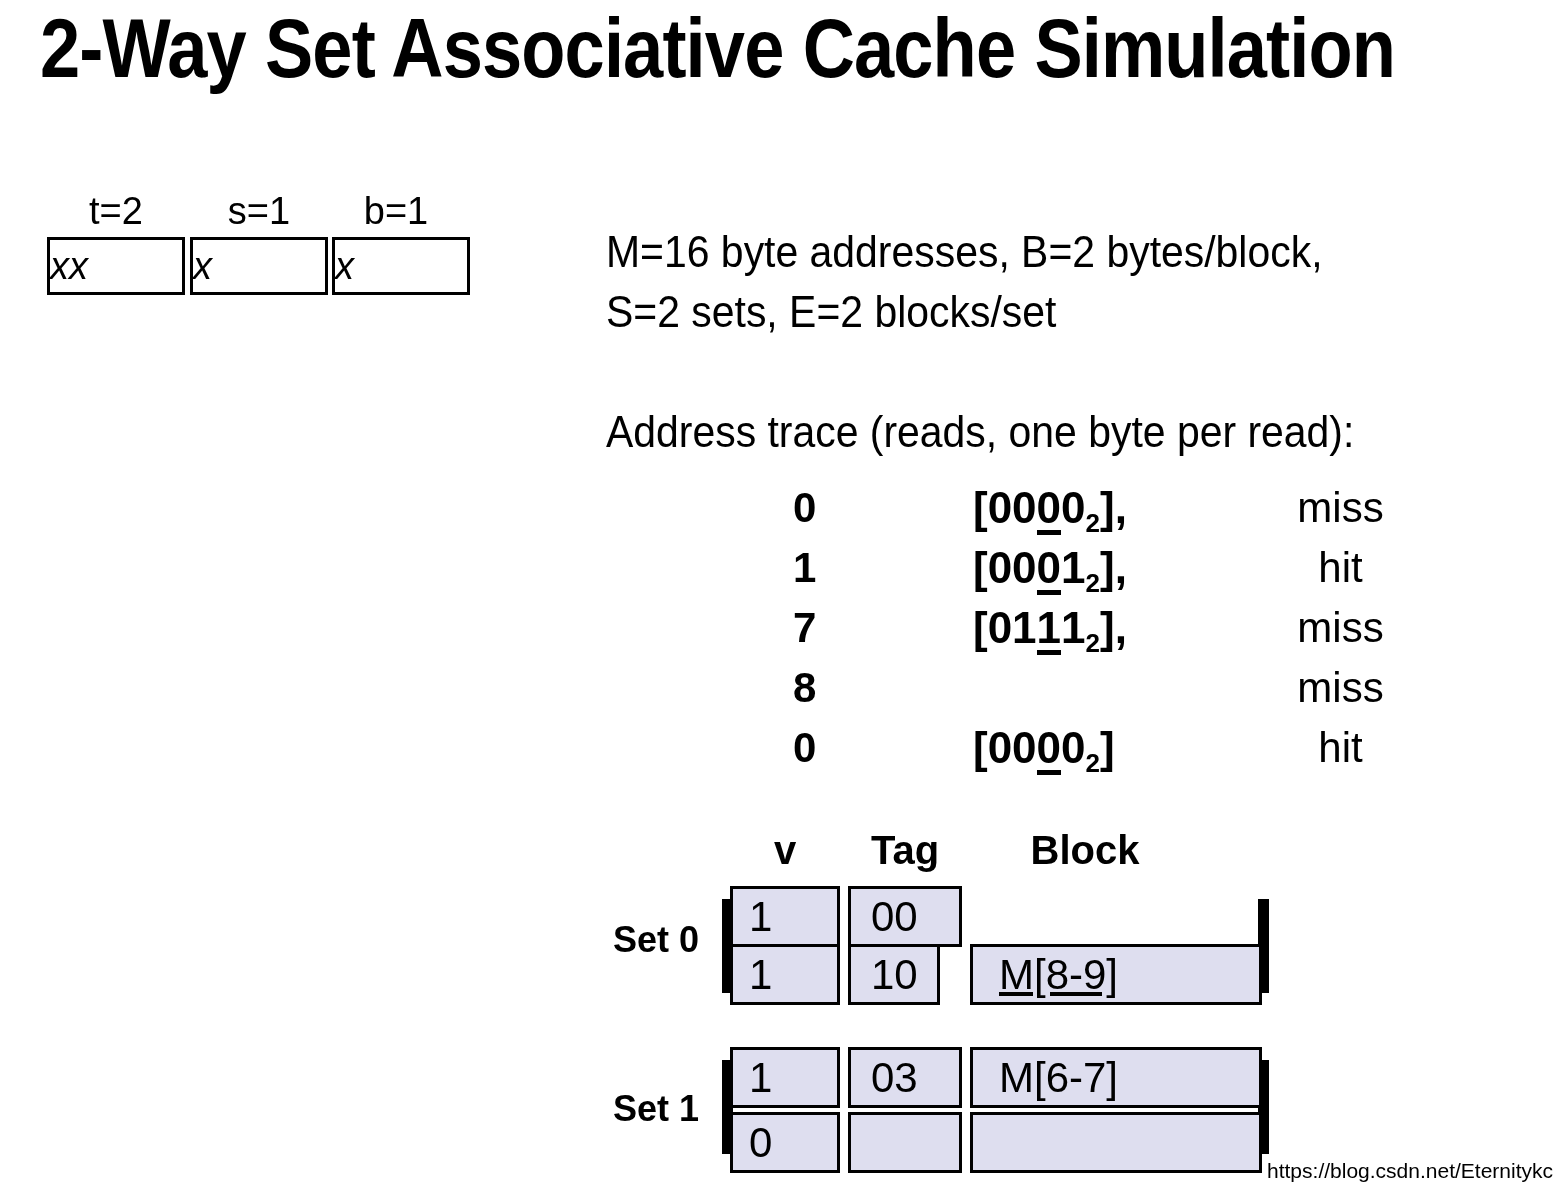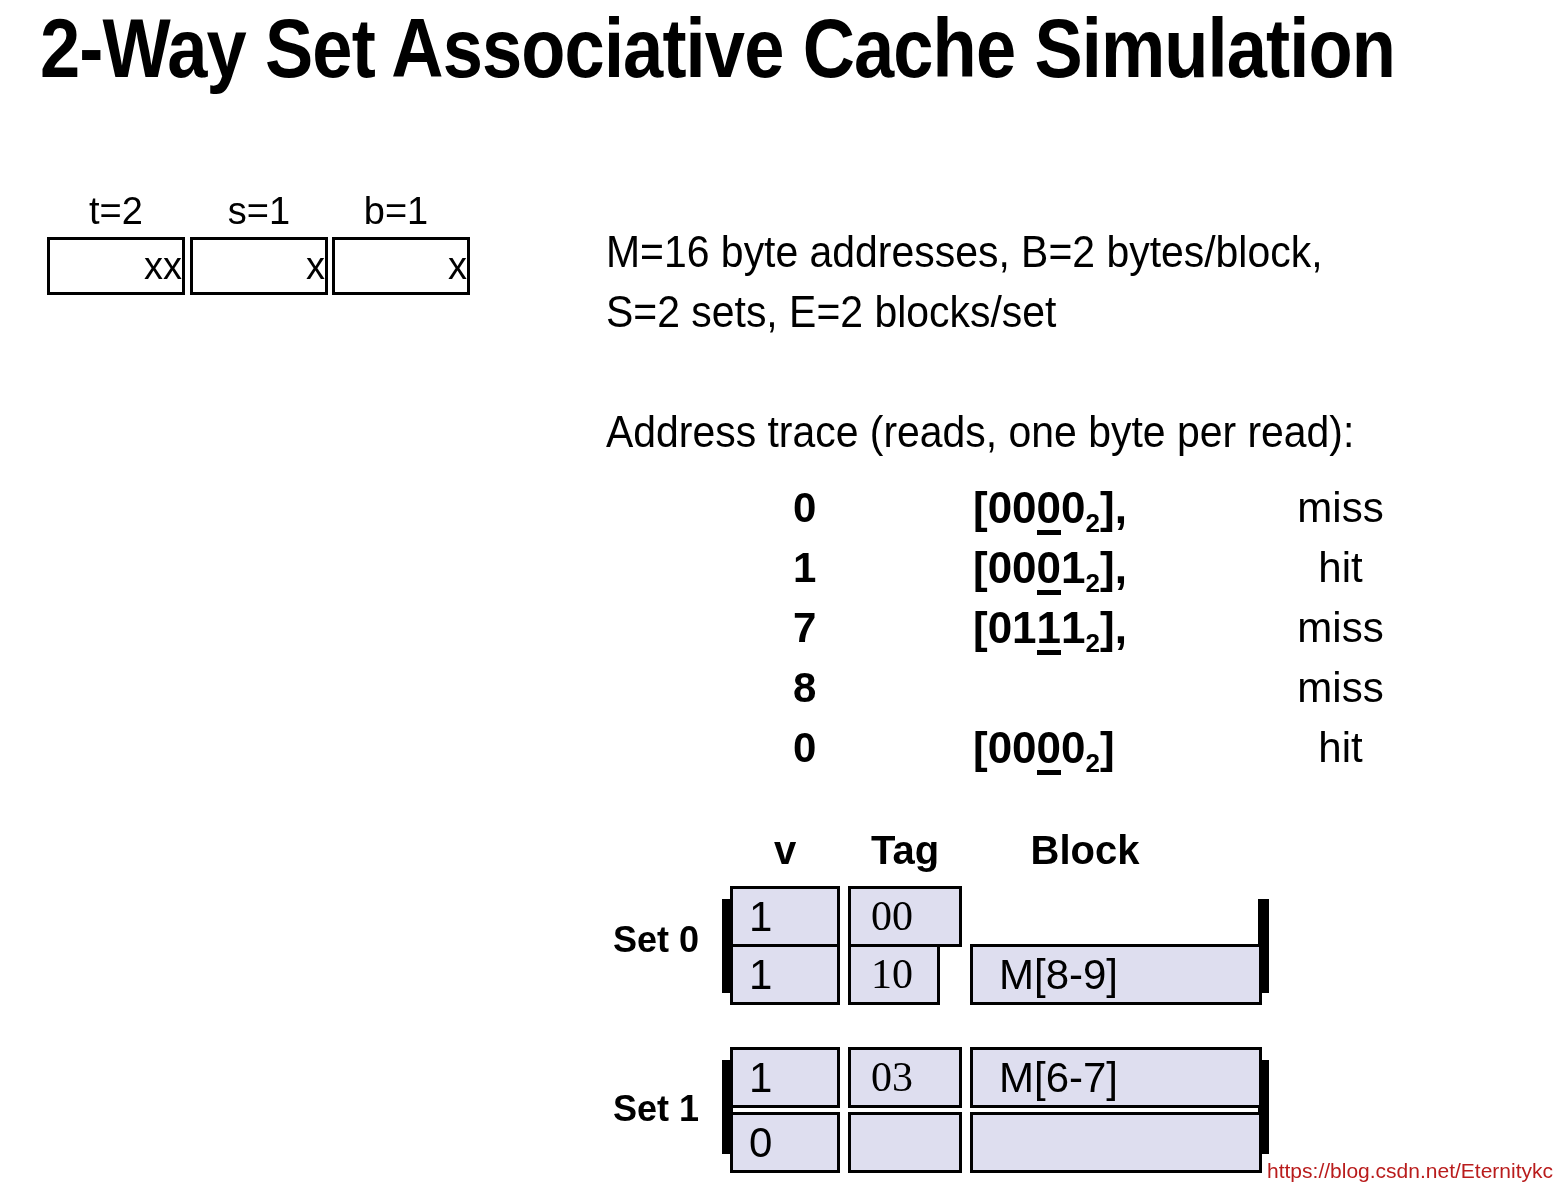--- a/index.html
+++ b/index.html
@@ -34,23 +34,24 @@
     text-align: center;
     white-space: nowrap;
   }
   .bf-box {
     position: absolute;
     top: 237px;
     height: 58px;
     box-sizing: border-box;
     border: 3px solid #000;
     background: #fff;
-    text-align: right;
+    text-align: left;
     font-size: 38px;
     line-height: 52px;
+    font-style: italic;
   }
   
   .body-text {
     position: absolute;
     font-size: 44px;
     line-height: 52px;
     white-space: nowrap;
     transform: scaleX(0.93);
     transform-origin: 0 0;
   }
@@ -84,29 +85,29 @@
     height: 61px;
     box-sizing: border-box;
     border: 3px solid #000;
     background: #dedeef;
     font-size: 42px;
     line-height: 55px;
     padding-left: 16px;
     white-space: nowrap;
     overflow: hidden;
   }
-  .cell.tag   { padding-left: 20px; font-family: Liberation Serif, serif; }
+  .cell.tag   { padding-left: 20px; }
   .cell.block { padding-left: 26px; }
   .bar { position: absolute; width: 11px; background: #000; }
   .watermark {
     position: absolute;
     right: 12px;
     bottom: 6px;
     font-size: 21px;
-    color: #b91c1c;
+    color: #000000;
     white-space: nowrap;
   }
 </style>
 </head>
 <body>
 
 <div class="slide">
 
   <h1 class="title">2-Way Set Associative Cache Simulation</h1>
 
@@ -150,21 +151,21 @@
   <div class="hd" style="left:848px; width:114px;">Tag</div>
   <div class="hd" style="left:950px; width:270px;">Block</div>
 
   <div class="setlabel" style="left:613px; top:918px;">Set 0</div>
   <div class="bar" style="left:722px;  top:899px; height:94px;"></div>
   <div class="bar" style="left:1258px; top:899px; height:94px;"></div>
   <div class="cell" style="left:730px; top:886px; width:110px;">1</div>
   <div class="cell tag" style="left:848px; top:886px; width:114px;">00</div>
   <div class="cell" style="left:730px; top:944px; width:110px;">1</div>
   <div class="cell tag" style="left:848px; top:944px; width:92px;">10</div>
-  <div class="cell block" style="left:970px; top:944px; width:292px;">M[8-9]</div>
+  <div class="cell block" style="left:970px; top:944px; width:292px;text-decoration:underline;">M[8-9]</div>
 
   <div class="setlabel" style="left:613px; top:1087px;">Set 1</div>
   <div class="bar" style="left:722px;  top:1060px; height:94px;"></div>
   <div class="bar" style="left:1258px; top:1060px; height:94px;"></div>
   <div class="cell" style="left:730px; top:1047px; width:110px;">1</div>
   <div class="cell tag" style="left:848px; top:1047px; width:114px;">03</div>
   <div class="cell block" style="left:970px; top:1047px; width:292px;">M[6-7]</div>
   <div class="cell" style="left:730px; top:1112px; width:110px;">0</div>
   <div class="cell tag" style="left:848px; top:1112px; width:114px;"></div>
   <div class="cell block" style="left:970px; top:1112px; width:292px;"></div>

